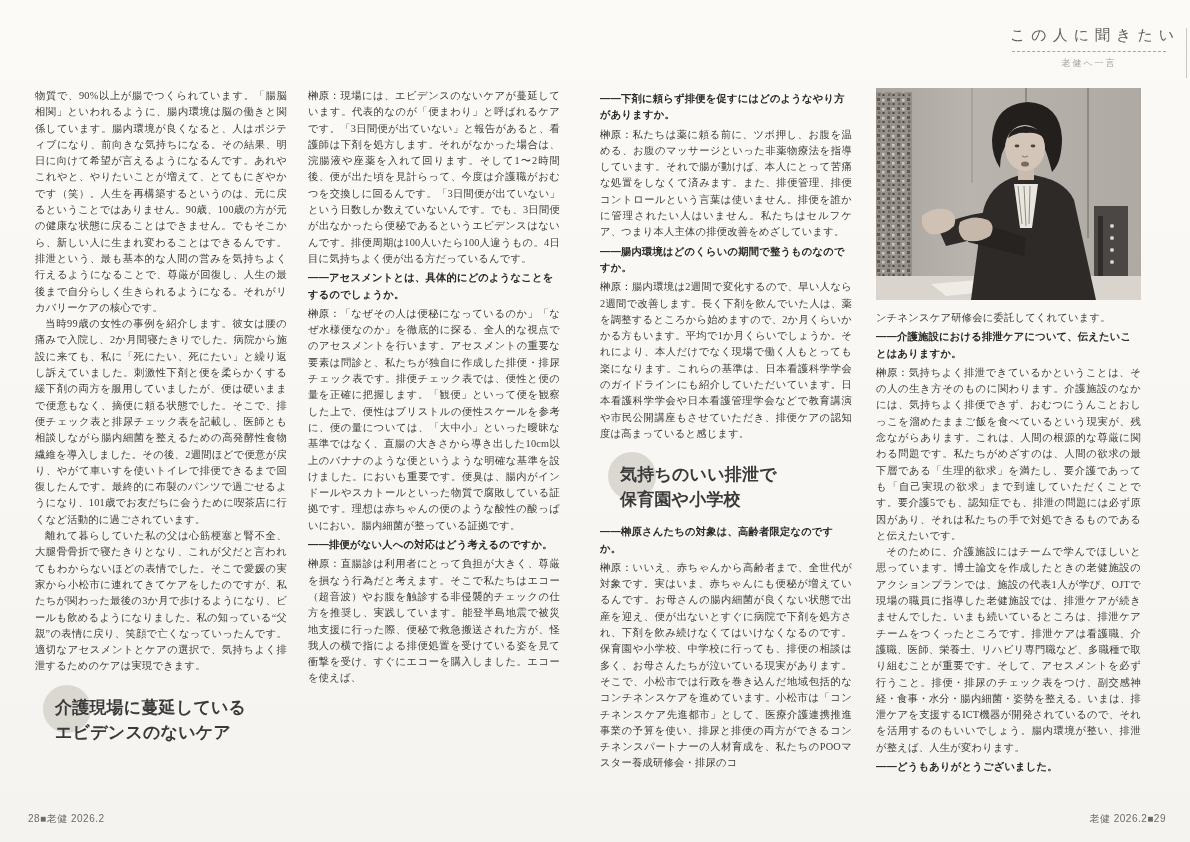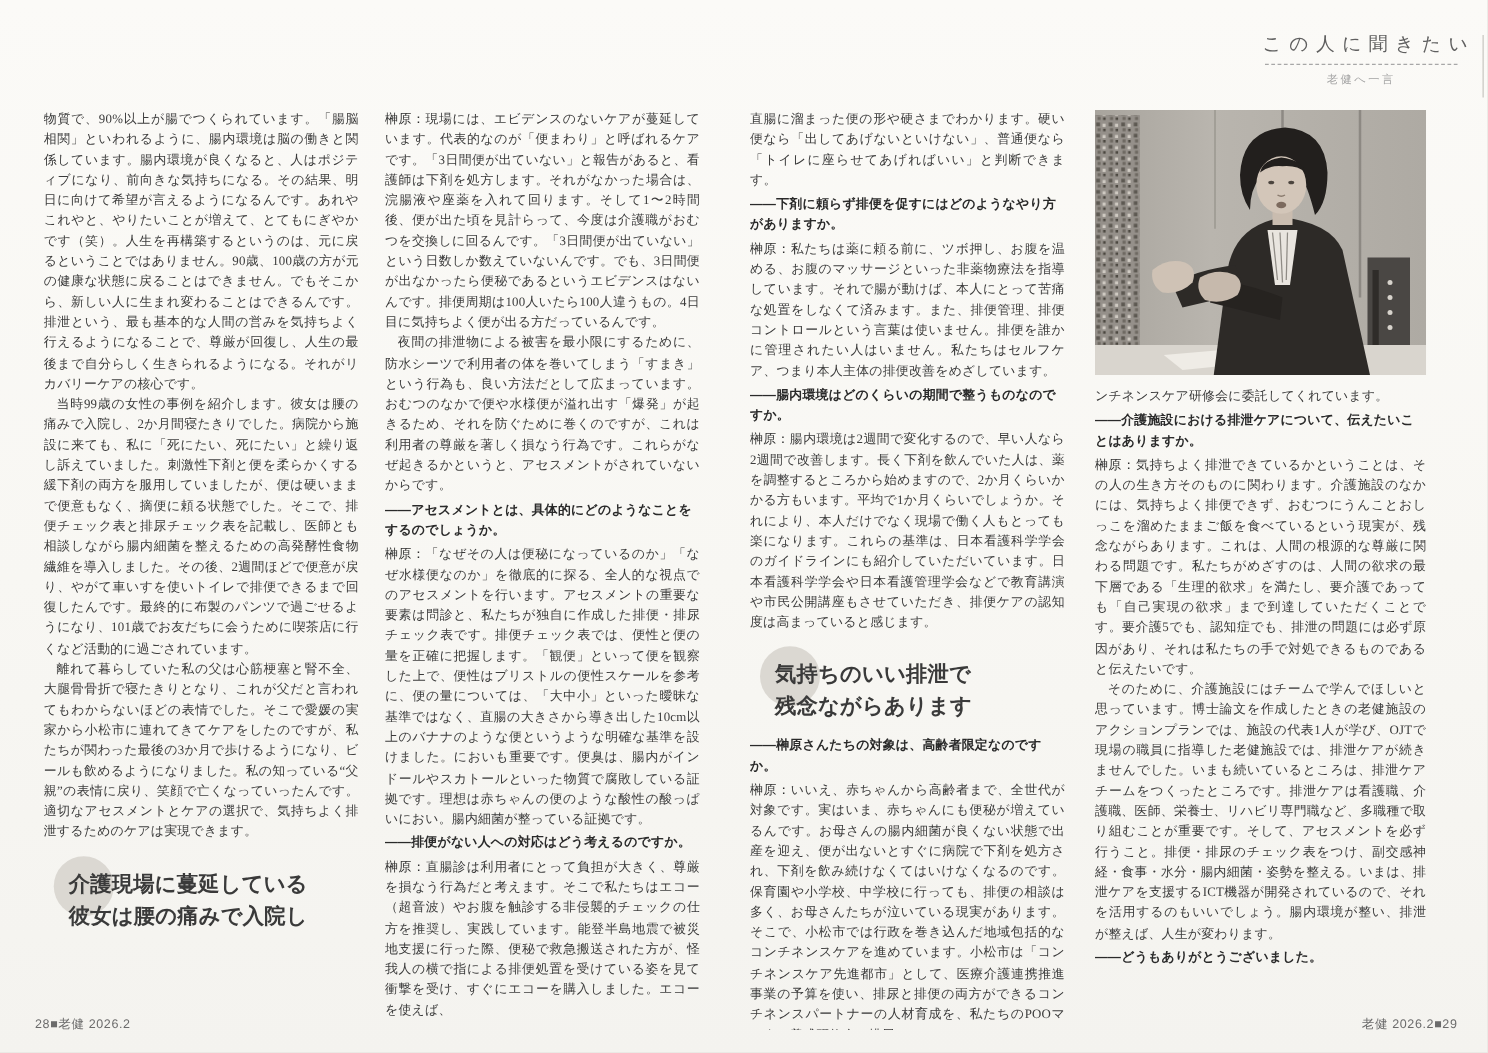--- a/index.html
+++ b/index.html
@@ -73,43 +73,41 @@
   </div>
   <div class="head-rule"></div>
 
   <div class="col" id="col1">
     <p class="para">物質で、90%以上が腸でつくられています。「腸脳相関」といわれるように、腸内環境は脳の働きと関係しています。腸内環境が良くなると、人はポジティブになり、前向きな気持ちになる。その結果、明日に向けて希望が言えるようになるんです。あれやこれやと、やりたいことが増えて、とてもにぎやかです（笑）。人生を再構築するというのは、元に戻るということではありません。90歳、100歳の方が元の健康な状態に戻ることはできません。でもそこから、新しい人に生まれ変わることはできるんです。排泄という、最も基本的な人間の営みを気持ちよく行えるようになることで、尊厳が回復し、人生の最後まで自分らしく生きられるようになる。それがリカバリーケアの核心です。</p>
     <p class="para indent">当時99歳の女性の事例を紹介します。彼女は腰の痛みで入院し、2か月間寝たきりでした。病院から施設に来ても、私に「死にたい、死にたい」と繰り返し訴えていました。刺激性下剤と便を柔らかくする緩下剤の両方を服用していましたが、便は硬いままで便意もなく、摘便に頼る状態でした。そこで、排便チェック表と排尿チェック表を記載し、医師とも相談しながら腸内細菌を整えるための高発酵性食物繊維を導入しました。その後、2週間ほどで便意が戻り、やがて車いすを使いトイレで排便できるまで回復したんです。最終的に布製のパンツで過ごせるようになり、101歳でお友だちに会うために喫茶店に行くなど活動的に過ごされています。</p>
     <p class="para indent">離れて暮らしていた私の父は心筋梗塞と腎不全、大腿骨骨折で寝たきりとなり、これが父だと言われてもわからないほどの表情でした。そこで愛媛の実家から小松市に連れてきてケアをしたのですが、私たちが関わった最後の3か月で歩けるようになり、ビールも飲めるようになりました。私の知っている“父親”の表情に戻り、笑顔で亡くなっていったんです。適切なアセスメントとケアの選択で、気持ちよく排泄するためのケアは実現できます。</p>
     <div class="sec-heading">
       <span class="circle"></span>
       <div>介護現場に蔓延している</div>
-      <div>彼女は腰の痛みで入院し</div>
+      <div>エビデンスのないケア</div>
     </div>
   </div>
 
   <div class="col" id="col2">
     <p class="para"><span class="speaker">榊原：</span><span>現場には、エビデンスのないケアが蔓延しています。代表的なのが「便まわり」と呼ばれるケアです。「3日間便が出ていない」と報告があると、看護師は下剤を処方します。それがなかった場合は、浣腸液や座薬を入れて回ります。そして1〜2時間後、便が出た頃を見計らって、今度は介護職がおむつを交換しに回るんです。「3日間便が出ていない」という日数しか数えていないんです。でも、3日間便が出なかったら便秘であるというエビデンスはないんです。排便周期は100人いたら100人違うもの。4日目に気持ちよく便が出る方だっているんです。</span></p>
-    <p class="para indent">夜間の排泄物による被害を最小限にするために、防水シーツで利用者の体を巻いてしまう「すまき」という行為も、良い方法だとして広まっています。おむつのなかで便や水様便が溢れ出す「爆発」が起きるため、それを防ぐために巻くのですが、これは利用者の尊厳を著しく損なう行為です。これらがなぜ起きるかというと、アセスメントがされていないからです。</p>
     <p class="q">――アセスメントとは、具体的にどのようなことをするのでしょうか。</p>
     <p class="para"><span class="speaker">榊原：</span><span>「なぜその人は便秘になっているのか」「なぜ水様便なのか」を徹底的に探る、全人的な視点でのアセスメントを行います。アセスメントの重要な要素は問診と、私たちが独自に作成した排便・排尿チェック表です。排便チェック表では、便性と便の量を正確に把握します。「観便」といって便を観察した上で、便性はブリストルの便性スケールを参考に、便の量については、「大中小」といった曖昧な基準ではなく、直腸の大きさから導き出した10cm以上のバナナのような便というような明確な基準を設けました。においも重要です。便臭は、腸内がインドールやスカトールといった物質で腐敗している証拠です。理想は赤ちゃんの便のような酸性の酸っぱいにおい。腸内細菌が整っている証拠です。</span></p>
     <p class="q">――排便がない人への対応はどう考えるのですか。</p>
     <p class="para"><span class="speaker">榊原：</span><span>直腸診は利用者にとって負担が大きく、尊厳を損なう行為だと考えます。そこで私たちはエコー（超音波）やお腹を触診する非侵襲的チェックの仕方を推奨し、実践しています。能登半島地震で被災地支援に行った際、便秘で救急搬送された方が、怪我人の横で指による排便処置を受けている姿を見て衝撃を受け、すぐにエコーを購入しました。エコーを使えば、</span></p>
   </div>
 
   <div class="col" id="col3">
-    <p class="para">直腸に溜まった便の形や硬さまでわかります。硬い便なら「出してあげないといけない」、普通便なら「トイレに座らせてあげればいい」と判断できます。</p>
     <p class="q">――下剤に頼らず排便を促すにはどのようなやり方がありますか。</p>
     <p class="para"><span class="speaker">榊原：</span><span>私たちは薬に頼る前に、ツボ押し、お腹を温める、お腹のマッサージといった非薬物療法を指導しています。それで腸が動けば、本人にとって苦痛な処置をしなくて済みます。また、排便管理、排便コントロールという言葉は使いません。排便を誰かに管理されたい人はいません。私たちはセルフケア、つまり本人主体の排便改善をめざしています。</span></p>
     <p class="q">――腸内環境はどのくらいの期間で整うものなのですか。</p>
     <p class="para"><span class="speaker">榊原：</span><span>腸内環境は2週間で変化するので、早い人なら2週間で改善します。長く下剤を飲んでいた人は、薬を調整するところから始めますので、2か月くらいかかる方もいます。平均で1か月くらいでしょうか。それにより、本人だけでなく現場で働く人もとっても楽になります。これらの基準は、日本看護科学学会のガイドラインにも紹介していただいています。日本看護科学学会や日本看護管理学会などで教育講演や市民公開講座もさせていただき、排便ケアの認知度は高まっていると感じます。</span></p>
     <div class="sec-heading">
       <span class="circle"></span>
       <div>気持ちのいい排泄で</div>
-      <div>残念ながらあります</div>
+      <div>保育園や小学校</div>
     </div>
     <p class="q">――榊原さんたちの対象は、高齢者限定なのですか。</p>
     <p class="para"><span class="speaker">榊原：</span><span>いいえ、赤ちゃんから高齢者まで、全世代が対象です。実はいま、赤ちゃんにも便秘が増えているんです。お母さんの腸内細菌が良くない状態で出産を迎え、便が出ないとすぐに病院で下剤を処方され、下剤を飲み続けなくてはいけなくなるのです。保育園や小学校、中学校に行っても、排便の相談は多く、お母さんたちが泣いている現実があります。そこで、小松市では行政を巻き込んだ地域包括的なコンチネンスケアを進めています。小松市は「コンチネンスケア先進都市」として、医療介護連携推進事業の予算を使い、排尿と排便の両方ができるコンチネンスパートナーの人材育成を、私たちのPOOマスター養成研修会・排尿のコ</span></p>
   </div>
 
   <div class="col" id="col4">
     <svg class="photo" viewBox="0 0 265 212" xmlns="http://www.w3.org/2000/svg" role="img">
       <defs>
         <linearGradient id="wallg" x1="0" y1="0" x2="1" y2="0">
           <stop offset="0" stop-color="#a8a49d"></stop>

